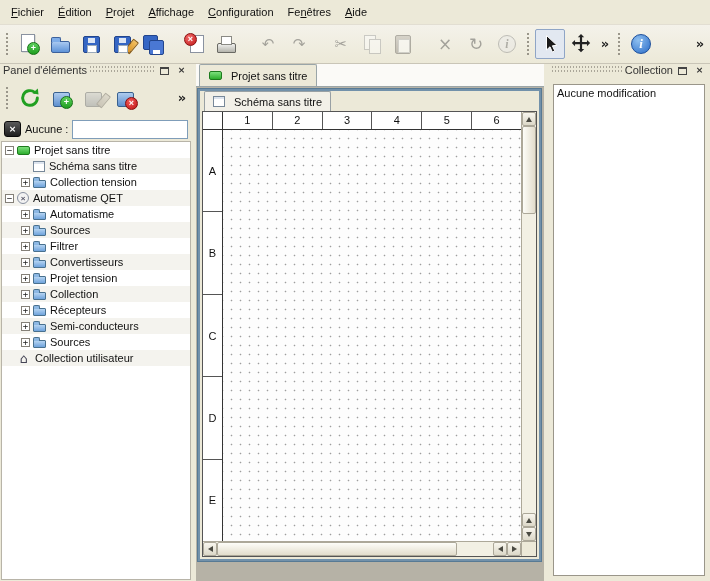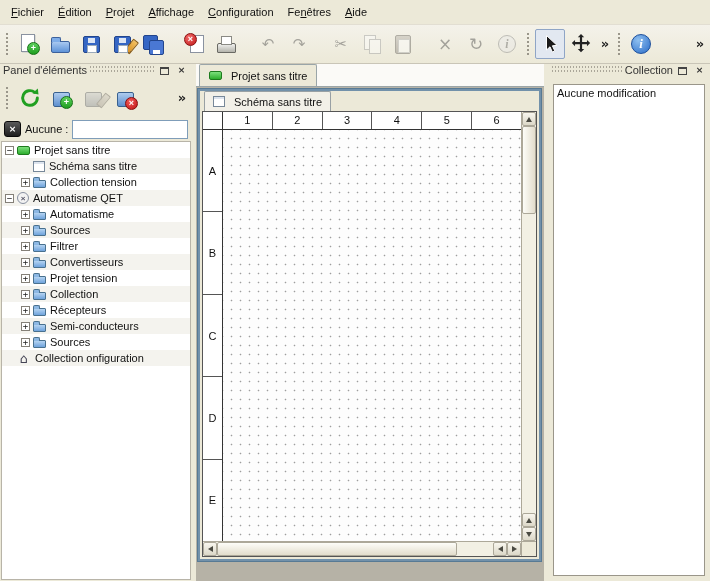--- a/index.html
+++ b/index.html
@@ -321,21 +321,21 @@
             <span class="tlabel">Semi-conducteurs</span>
           </div>
           <div class="tree-row" style="padding-left: 19px;">
             <span class="expander">+</span>
             <span class="ti ti-folder"></span>
             <span class="tlabel">Sources</span>
           </div>
           <div class="tree-row alt" style="padding-left: 3px;">
             <span class="expander blank"></span>
             <span class="ti ti-home">⌂</span>
-            <span class="tlabel">Collection onfiguration</span>
+            <span class="tlabel">Collection utilisateur</span>
           </div>
         </div>
     </div>
 
     <div class="vsplit"></div>
 
     <div class="center">
       <div class="mdi-tabbar">
         <div class="mdi-tab">
           <span class="ti ti-project"></span>

